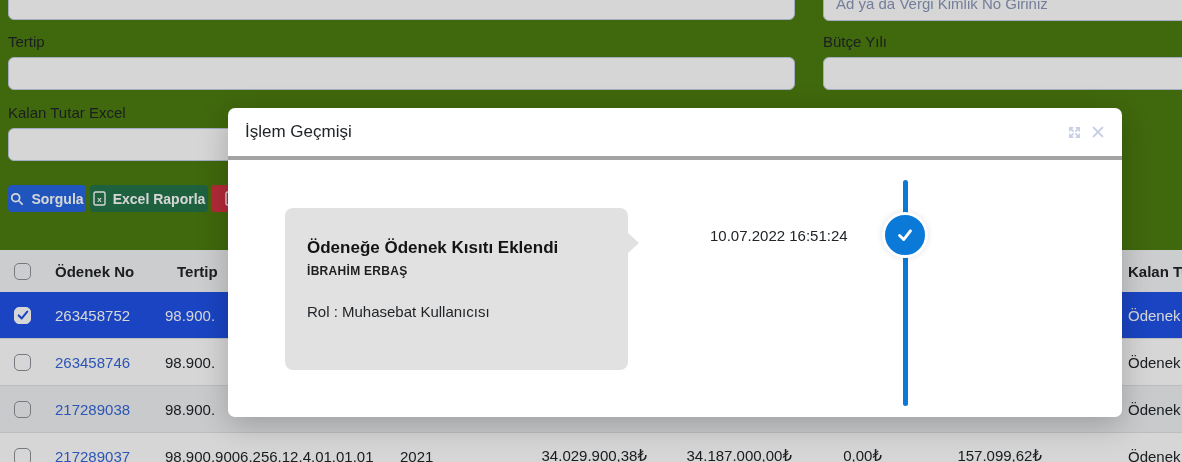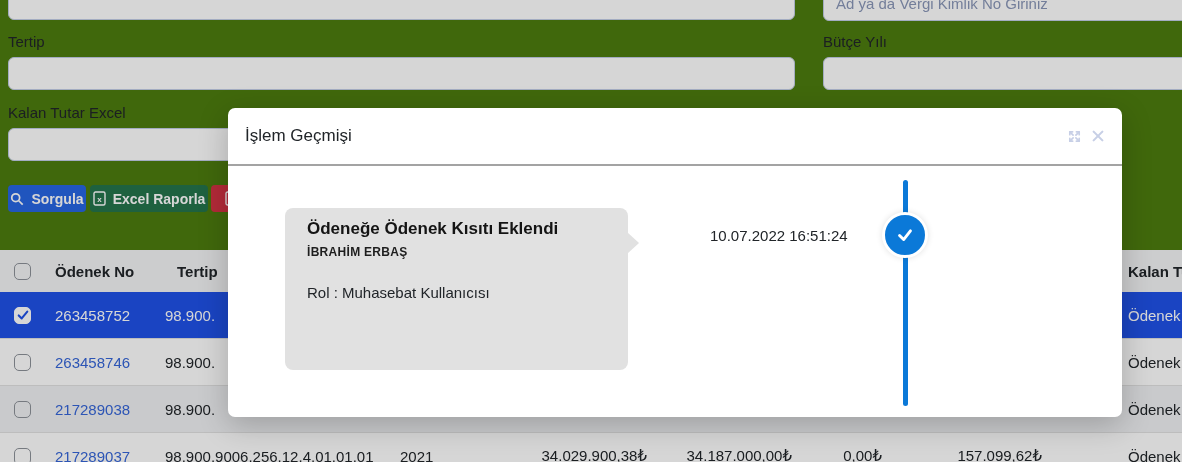--- a/index.html
+++ b/index.html
@@ -56,40 +56,40 @@
   }
   .checkbox.checked { background:#ffffff; border-color:#ffffff; }
 
   
   .backdrop { position:absolute; inset:0; background:rgba(0,0,0,0.16); }
   .modal {
     position:absolute; left:228px; top:108px; width:894px; height:309px;
     background:#ffffff; border-radius:7px; box-shadow:0 8px 30px rgba(0,0,0,0.22);
   }
   .modal-header {
-    height:58px; box-sizing:border-box; border-bottom:2px solid #a3a3a3;
+    height:52px; box-sizing:border-box; border-bottom:4px solid #a3a3a3;
     display:flex; align-items:center; padding:0 17px;
   }
   .modal-title { font-size:17px; font-weight:500; color:#212529; }
   .modal-icons { margin-left:auto; display:flex; align-items:center; gap:9px; }
   .modal-icon { cursor:pointer; display:flex; }
 
   .timeline-line { position:absolute; left:675px; top:72px; width:5px; height:226px;
     background:#0b79d8; border-radius:3px; }
   .event-node {
     position:absolute; left:654px; top:104px; width:40px; height:40px;
     background:#0b79d8; border:3px solid #ffffff; border-radius:50%;
     display:flex; align-items:center; justify-content:center;
     box-shadow:0 0 6px rgba(0,0,0,0.12);
   }
   .event-time { position:absolute; left:482px; top:119px; font-size:15px; color:#212529; }
 
   .event-card {
     position:absolute; left:57px; top:100px; width:343px; height:162px;
-    box-sizing:border-box; background:#e1e1e1; border-radius:8px; padding:11px 22px;
+    box-sizing:border-box; background:#e1e1e1; border-radius:8px; padding:30px 22px;
   }
   .event-card::after {
     content:""; position:absolute; right:-11px; top:24px;
     border-top:11px solid transparent; border-bottom:11px solid transparent;
     border-left:12px solid #e1e1e1;
   }
   .ec-title { font-size:17px; font-weight:bold; color:#141414; }
   .ec-user  { font-size:12px; font-weight:bold; color:#1e1e1e; margin-top:6px; letter-spacing:0.3px; }
   .ec-line  { font-size:15px; color:#212529; }
   .ec-tc    { margin-top:23px; }

